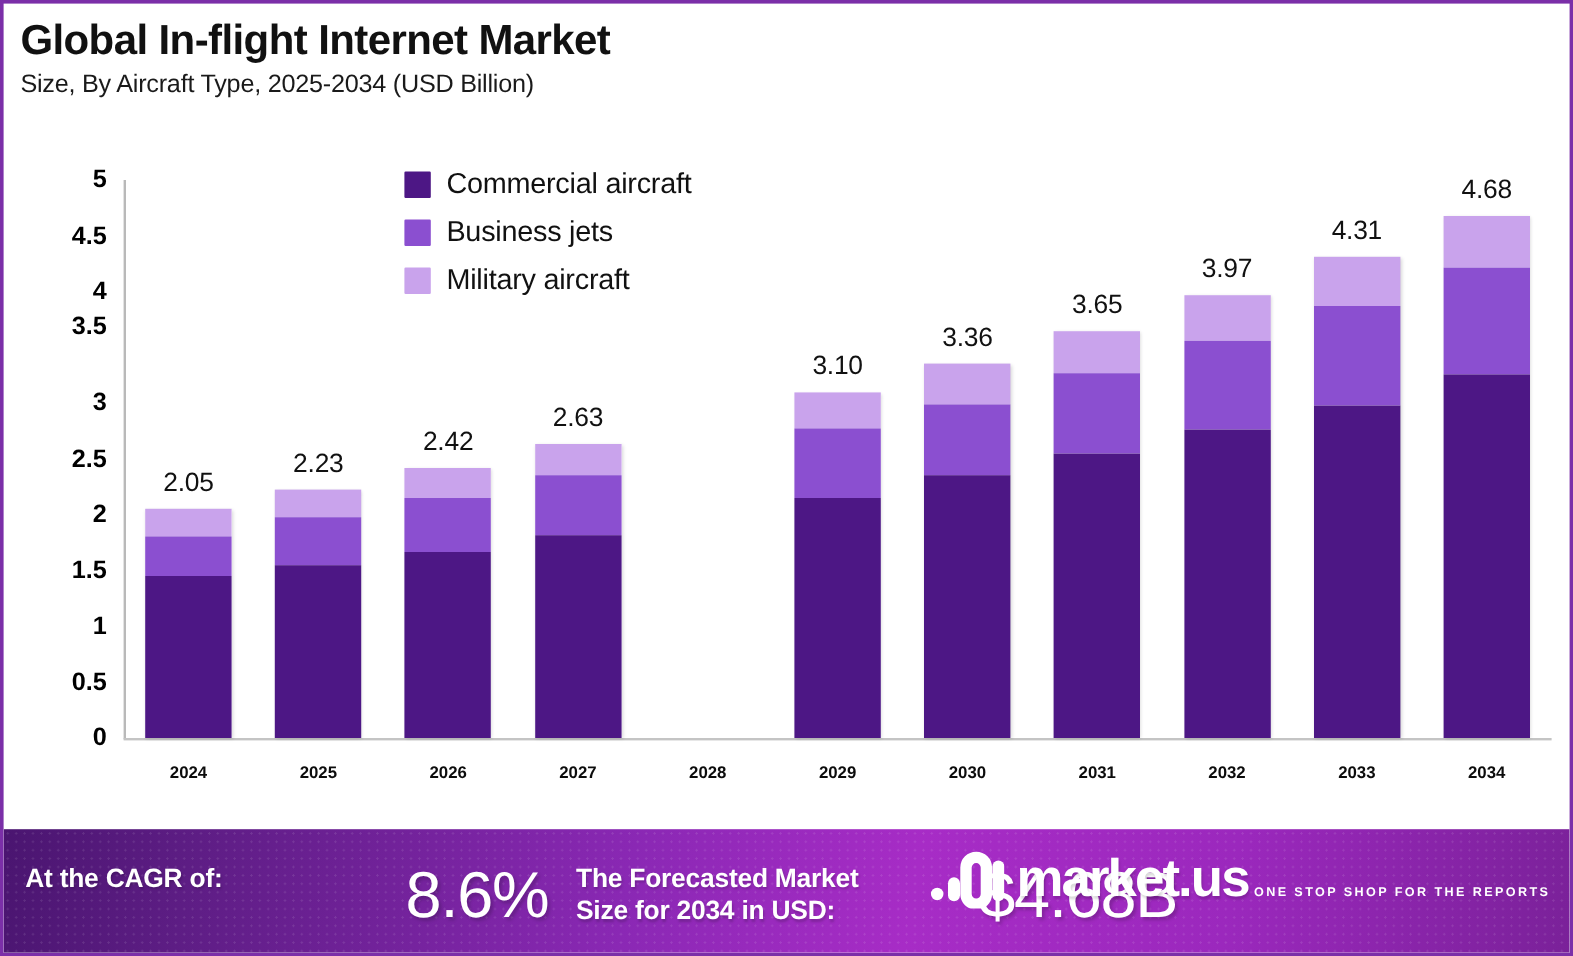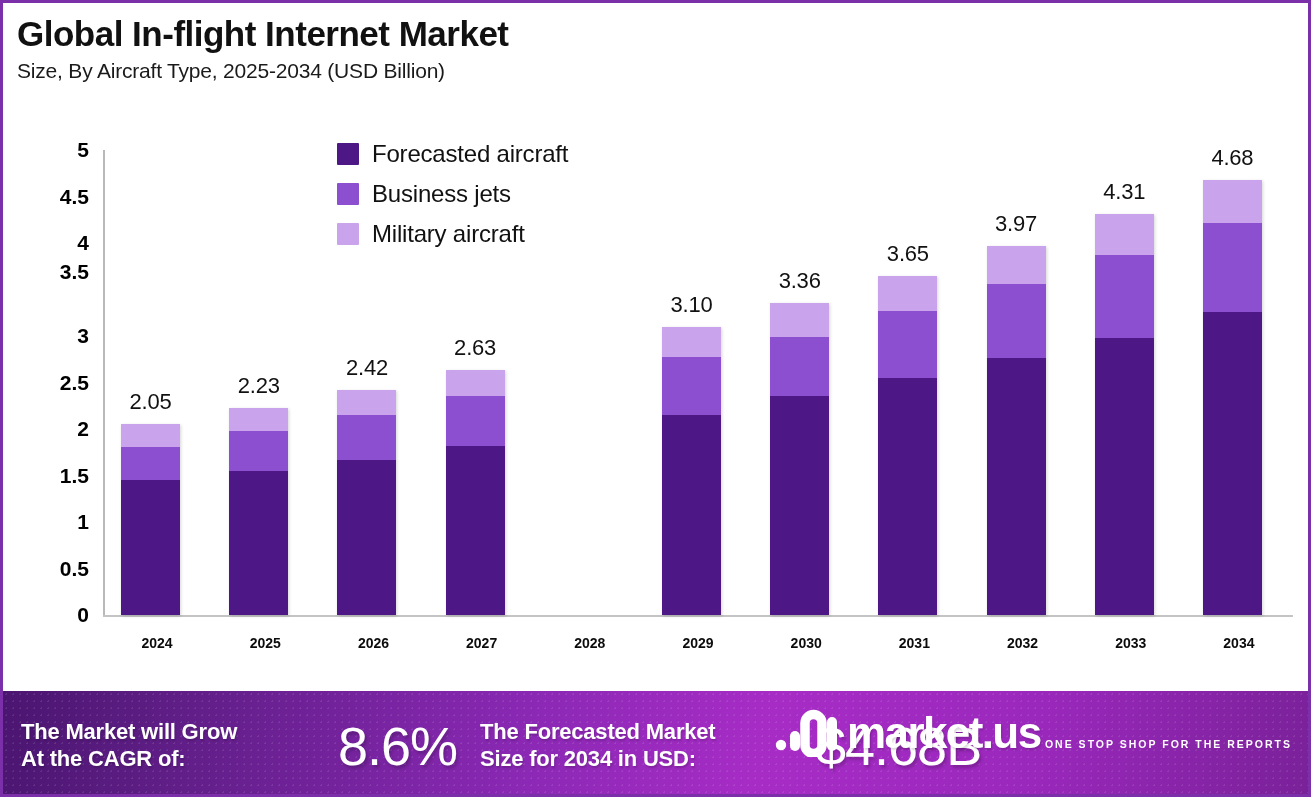--- a/index.html
+++ b/index.html
@@ -93,21 +93,21 @@
     left:100px;top:0;
     width:1190px;height:496px;
   }
   .bar-group{
     position:absolute;
     bottom:2px;
     width:72px;
   }
   .bar-stack{
     position:relative;
-    width:59px;
+    width:72px;
     box-shadow:1px 1px 3px rgba(0,0,0,0.16);
   }
   .seg{width:100%;display:block;}
   .bar-value{
     position:absolute;
     bottom:100%;
     left:50%;
     transform:translateX(-50%);
     margin-bottom:9px;
     font-size:22px;color:#111111;
@@ -212,21 +212,21 @@
         <div class="ytick" style="top: 401px;">1</div>
         <div class="ytick" style="top: 447.5px;">0.5</div>
         <div class="ytick" style="top: 494px;">0</div>
       </div>
     <div id="axis-line"></div>
     <div id="baseline"></div>
 
     <div id="legend">
         <div class="legend-row">
           <span class="legend-swatch" style="background: rgb(77, 23, 133);"></span>
-          <span class="legend-label">Forecasted aircraft</span>
+          <span class="legend-label">Commercial aircraft</span>
         </div>
         <div class="legend-row">
           <span class="legend-swatch" style="background: rgb(139, 79, 208);"></span>
           <span class="legend-label">Business jets</span>
         </div>
         <div class="legend-row">
           <span class="legend-swatch" style="background: rgb(201, 163, 236);"></span>
           <span class="legend-label">Military aircraft</span>
         </div>
       </div>
@@ -324,21 +324,20 @@
         <div class="xtick" style="left: 703.182px;">2030</div>
         <div class="xtick" style="left: 811.364px;">2031</div>
         <div class="xtick" style="left: 919.545px;">2032</div>
         <div class="xtick" style="left: 1027.73px;">2033</div>
         <div class="xtick" style="left: 1135.91px;">2034</div>
       </div>
   </div>
 
   <div id="banner">
     <div id="cagr-caption" class="banner-text">
-      <div>The Market will Grow</div>
       <div>At the CAGR of:</div>
     </div>
     <div id="cagr-value" class="banner-big">8.6%</div>
 
     <div id="forecast-caption" class="banner-text">
       <div>The Forecasted Market</div>
       <div>Size for 2034 in USD:</div>
     </div>
     <div id="forecast-value" class="banner-big">$4.68B</div>
 

